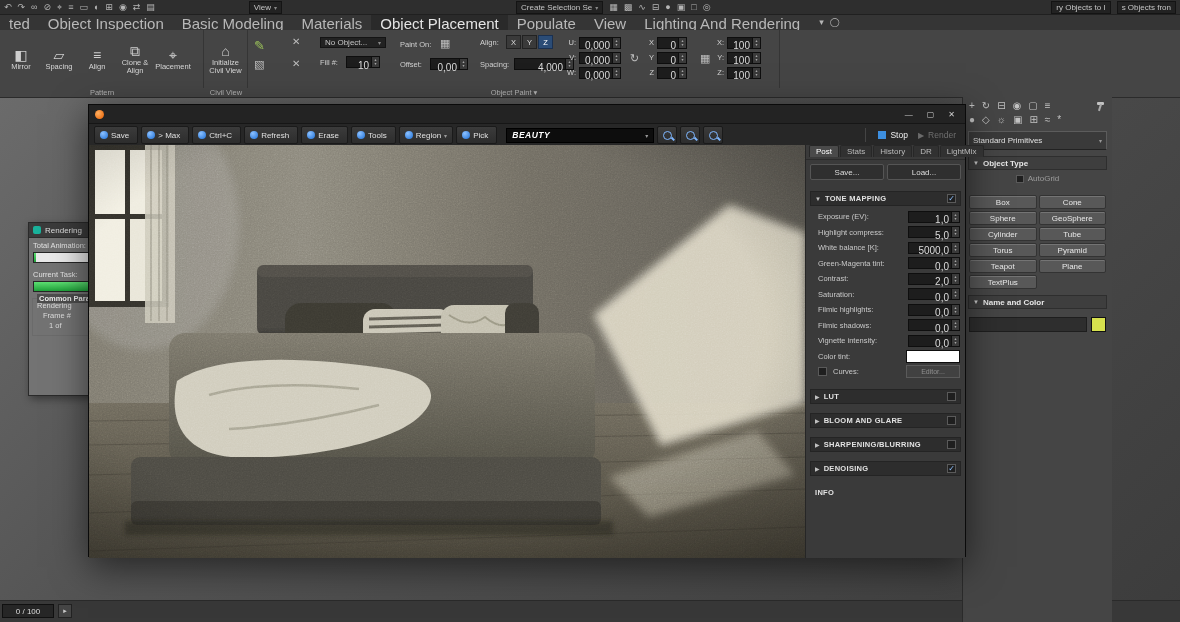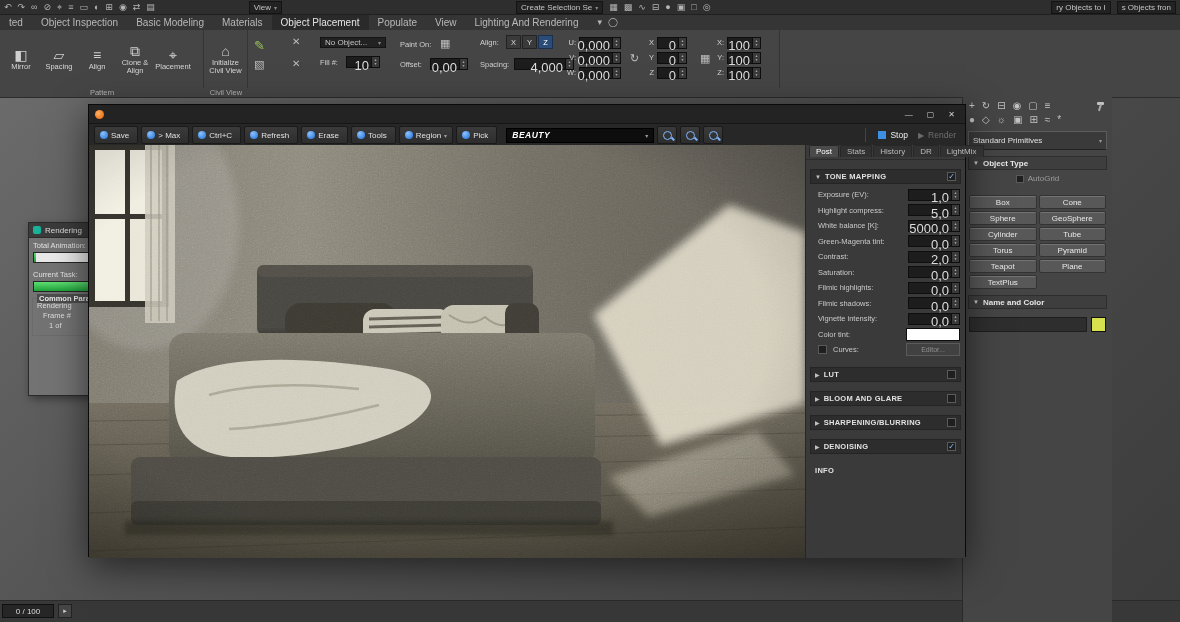--- a/index.html
+++ b/index.html
@@ -10,33 +10,33 @@
   #topstrip{position:absolute;left:0;top:0;width:1180px;height:15px;background:#2e2e2e;
             border-bottom:1px solid #202020;display:flex;align-items:center;gap:6px;
             padding:0 4px;box-sizing:border-box;z-index:3}
   .tico{font-size:9px;color:#b5b5b5;line-height:1}
   .tdrop{height:11px;background:#222;border:1px solid #141414;color:#c5c5c5;font-size:8px;
          display:flex;align-items:center;gap:3px;padding:0 4px;white-space:nowrap}
   .tdrop .dn{font-size:6px;color:#888}
   
   #ribbontabs{position:absolute;left:0;top:15px;width:1180px;height:15px;background:#353535;
               display:flex;align-items:stretch;z-index:3;border-bottom:1px solid #2a2a2a}
-  .rtab{font-size:10px;color:#b8b8b8;display:flex;align-items:center;padding:0 9px;white-space:nowrap}
+  .rtab{font-size:15px;color:#b8b8b8;display:flex;padding:0 9px;white-space:nowrap}
   .rtab.active{background:#2a2a2a;color:#e4e4e4}
   #ribbonbody{position:absolute;left:0;top:30px;width:1180px;height:58px;background:#454545;z-index:3}
   #ribbonfoot{position:absolute;left:0;top:88px;width:1180px;height:9px;background:#454545;
               border-bottom:1px solid #2b2b2b;z-index:3}
   .gfoot{position:absolute;top:0;font-size:7.5px;color:#b2b2b2;text-align:center}
   .rgroup{position:absolute;top:0;height:58px;border-right:1px solid #353535;box-sizing:border-box}
   .ritems{display:flex;height:100%;align-items:center;padding:0 2px}
   .ritem{width:38px;display:flex;flex-direction:column;align-items:center;gap:1px}
   .rico{font-size:14px;color:#cfcfcf;line-height:14px}
   .rlabel{font-size:7.5px;color:#d6d6d6;text-align:center;line-height:8px}
   .vbox{display:inline-flex;align-items:stretch;height:12px;background:#1d1d1d;border:1px solid #0e0e0e;box-sizing:border-box}
-  .vbox .num{padding:8px 2px;font-size:13px;color:#ddd;display:flex;align-items:center;justify-content:flex-end;min-width:16px;flex:1}
+  .vbox .num{padding:8px 2px;font-size:10px;color:#ddd;display:flex;align-items:center;justify-content:flex-end;min-width:16px;flex:1}
   .vbox .spin{width:7px;background:#3a3a3a;border-left:1px solid #0e0e0e;display:flex;flex-direction:column;align-items:center;justify-content:center}
   .vbox .spin span{font-size:4px;line-height:4px;color:#a5a5a5}
   .flabel{font-size:7.5px;color:#d0d0d0}
   .axbtn{width:13px;height:12px;background:#3a3a3a;border:1px solid #222;color:#ddd;font-size:7.5px;
          display:flex;align-items:center;justify-content:center}
   .axbtn.active{background:#2b4c76;border-color:#1a3050;color:#fff}
   .uvrow{display:flex;align-items:center;gap:3px;height:15px}
   .ulabel{font-size:7.5px;color:#d0d0d0;width:10px;text-align:right}
   
   #viewport{position:absolute;left:0;top:97px;width:1180px;height:525px;
@@ -390,20 +390,21 @@
             </span>
           </span>
         </div>
     </div>
   </div>
 </div>
 
 <div id="ribbonfoot">
   <span class="gfoot" style="left:0;width:204px">Pattern</span>
   <span class="gfoot" style="left:204px;width:44px">Civil View</span>
+  <span class="gfoot" style="left:248px;width:532px"><span>Object Paint</span> ▾</span>
 </div>
 
 <div id="progress">
   <div class="ptitle">
     <span class="teal"></span>
     <span>Rendering</span>
   </div>
   <div class="plab">Total Animation:</div>
   <div class="pbar">
       <div class="fill" style="width:2%"></div>
@@ -582,20 +583,24 @@
   </div>
 
   <div id="cpanel">
     <div id="ctabs">
       <span class="ctab active"><span>Post</span></span>
         <span class="ctab"><span>Stats</span></span>
         <span class="ctab"><span>History</span></span>
         <span class="ctab"><span>DR</span></span>
         <span class="ctab"><span>LightMix</span></span>
     </div>
+    <div id="saveload">
+      <span class="sbtn">Save...</span>
+      <span class="sbtn">Load...</span>
+    </div>
 
     <div class="sect">
       <span class="arrow down"></span>
       <span class="slabel">TONE MAPPING</span>
       <span class="cbx on"></span>
     </div>
 
     <div style="padding-top:3px">
       <div class="prow">
           <span class="plabel">Exposure (EV):</span>

